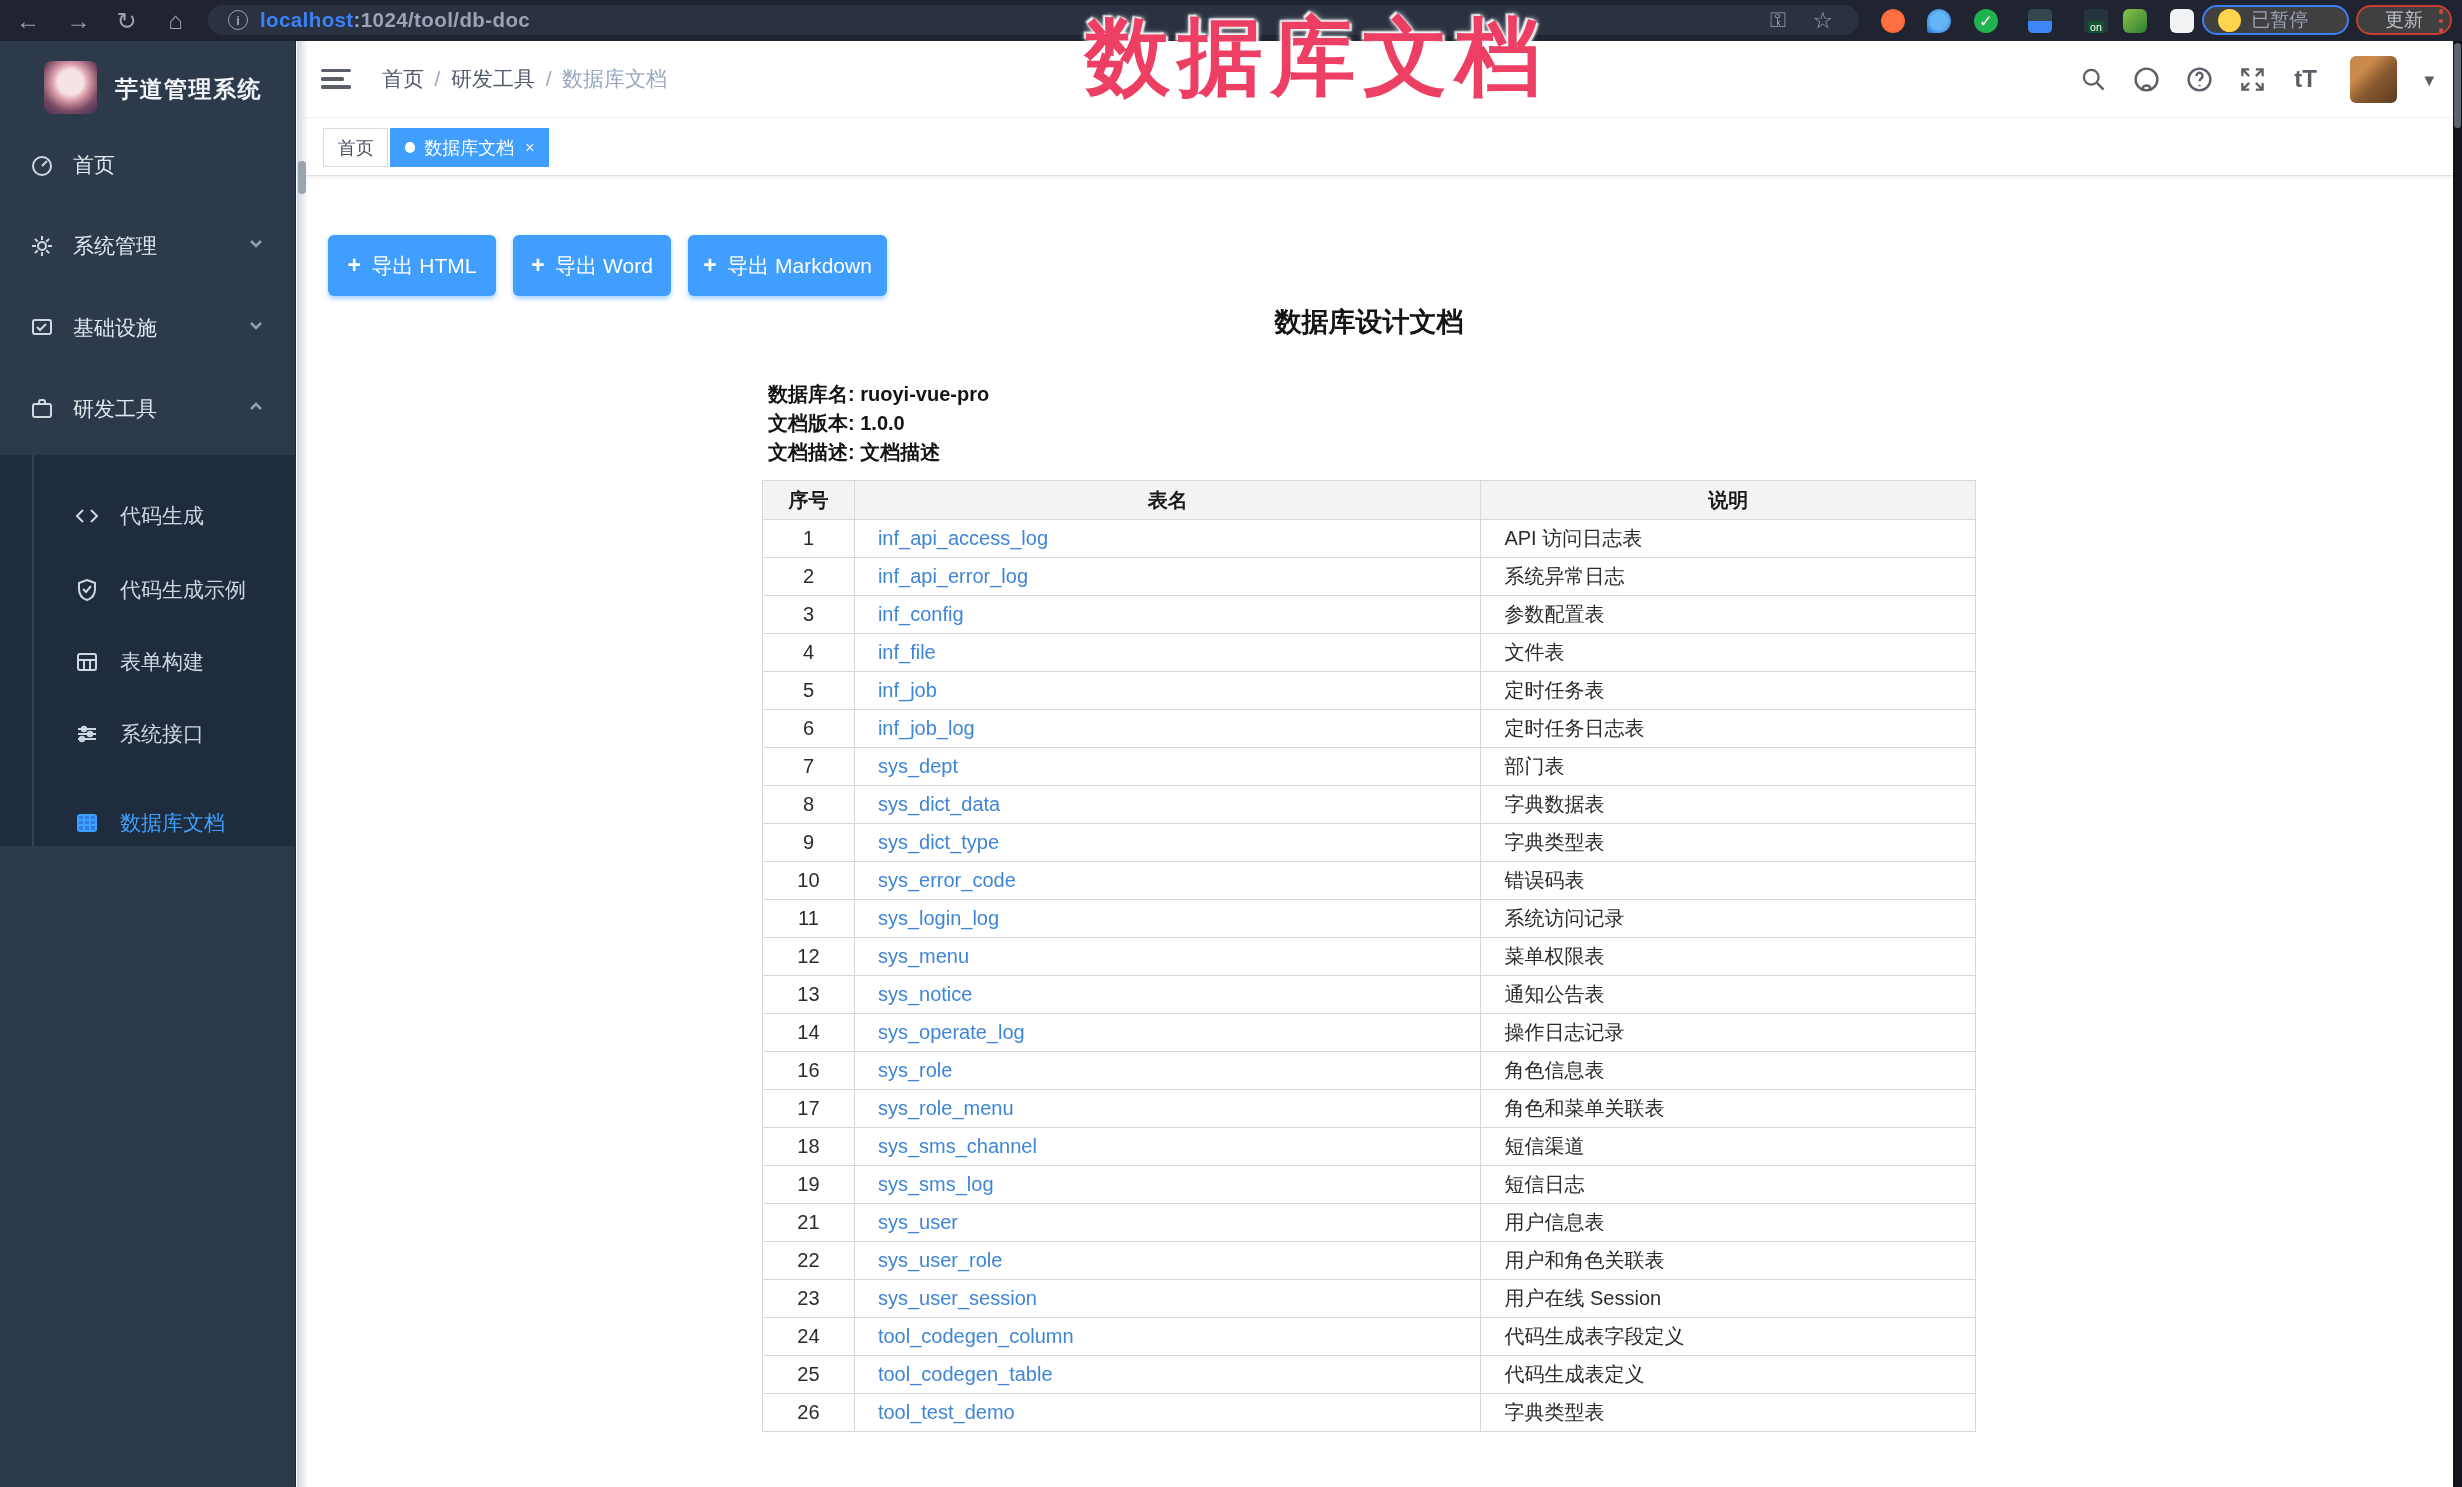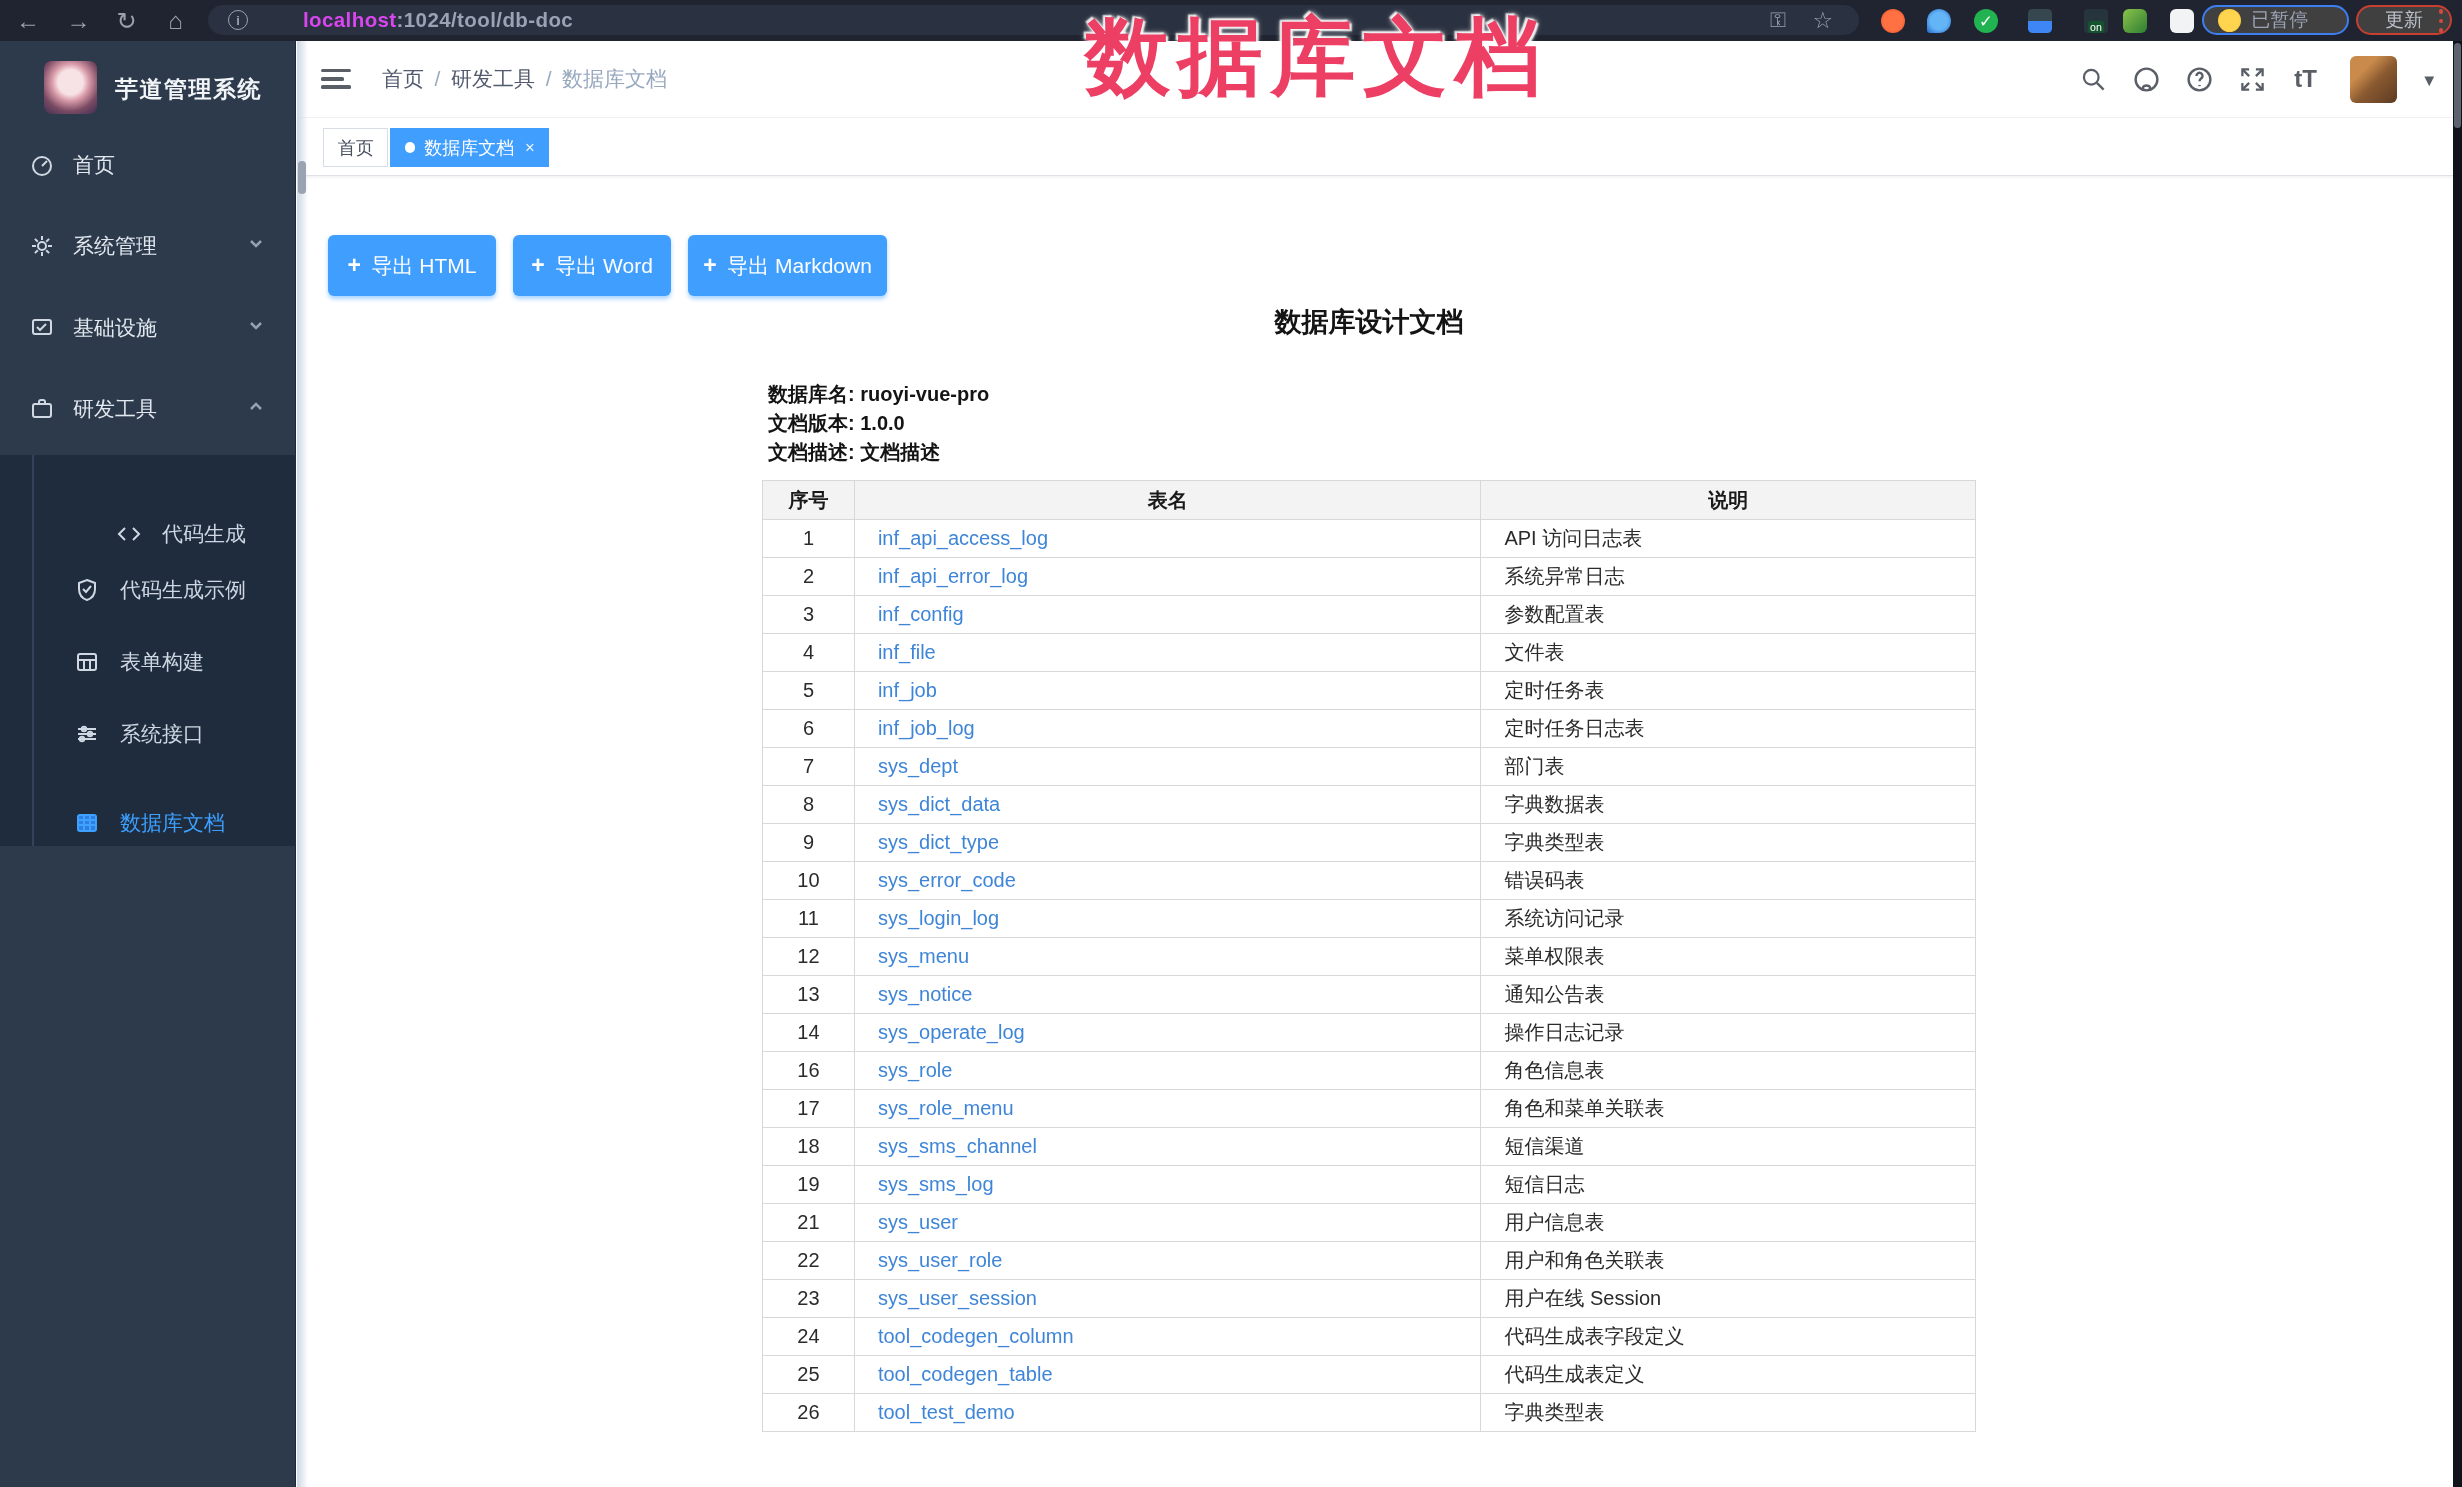--- a/index.html
+++ b/index.html
@@ -8,21 +8,21 @@
     font-family:"Liberation Sans","DejaVu Sans",sans-serif;}
 
   
   #chrome{position:absolute;left:0;top:0;width:2462px;height:41px;background:#1f2430;z-index:5;}
   .navic{position:absolute;top:0;height:41px;display:flex;align-items:center;justify-content:center;
     width:41px;color:#9aa1ad;font-size:24px;}
   #omnibox{position:absolute;left:208px;top:5.3px;width:1651px;height:30px;border-radius:15px;
     background:#2a3140;display:flex;align-items:center;color:#e8eaed;font-size:20.5px;}
   #omnibox .info{width:20px;height:20px;border:1.5px solid #9aa2b5;border-radius:50%;margin:0 12px 0 20px;
     display:flex;align-items:center;justify-content:center;font-size:13px;color:#9aa2b5;font-weight:bold;}
-  #omnibox .host{color:#d946ef;font-weight:bold;letter-spacing:0.4px;margin-left:43px;}
+  #omnibox .host{color:#3b82f6;font-weight:bold;letter-spacing:0.4px;}
   #omnibox .path{color:#9aa2b5;font-weight:bold;letter-spacing:0.4px;}
   #omnibox .key{position:absolute;right:73px;color:#9aa2b5;font-size:21px;}
   #omnibox .star{position:absolute;right:26px;color:#9aa2b5;font-size:23px;}
   .ext{position:absolute;top:9px;width:24px;height:24px;border-radius:50%;}
   .pill{position:absolute;top:5.3px;height:30px;border-radius:15px;display:flex;align-items:center;
     font-size:19px;color:#9aa2b5;padding:0 13.7px;background:#404040;}
   #pausePill{left:2202px;width:147px;border:2.3px solid #3d7ef0;}
   #updatePill{left:2356px;width:96px;border:2.3px solid #c63f31;color:#b9bec9;justify-content:center;}
   .dots{position:absolute;left:2437px;top:9px;width:7.6px;height:24px;display:flex;flex-direction:column;
     justify-content:space-between;align-items:center;}
@@ -210,21 +210,21 @@
     <span class="chev">
       <svg width="20" height="20" viewBox="0 0 24 24">
           <polyline points="6,15 12,9 18,15"></polyline>
         </svg>
     </span>
   </div>
 
   <div id="submenu">
     <div class="vline"></div>
 
-    <div class="sitem" style="top:58px;padding-left:42px;">
+    <div class="sitem" style="top:40px;">
       <span class="ic">
         <svg width="24" height="24" viewBox="0 0 24 24">
             <polyline points="8,6 2,12 8,18"></polyline>
             <polyline points="16,6 22,12 16,18"></polyline>
           </svg>
       </span>
       <span>代码生成</span>
     </div>
 
     <div class="sitem" style="top:114px;">

